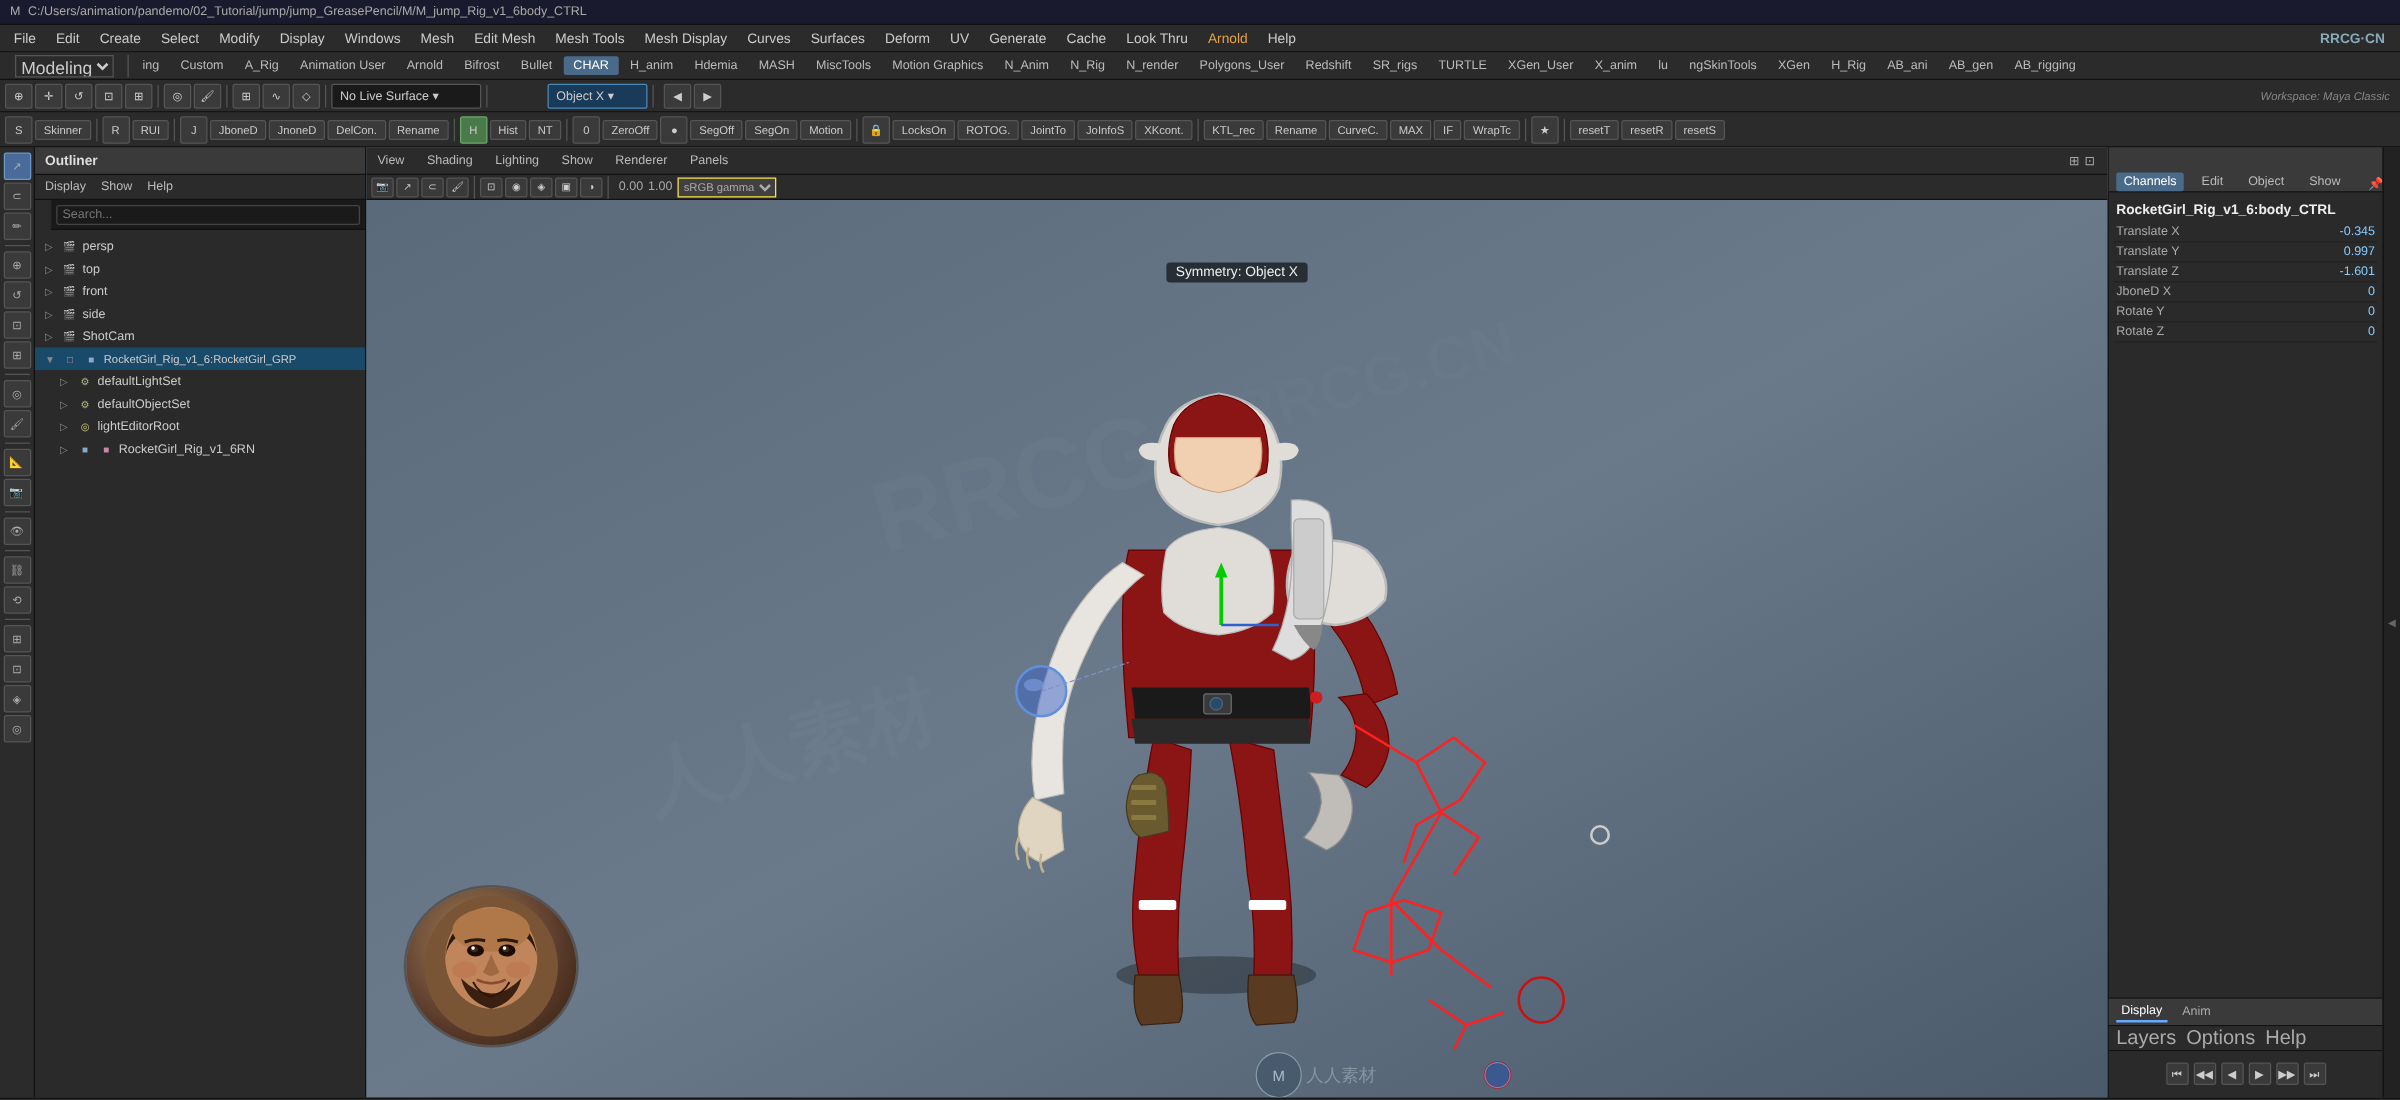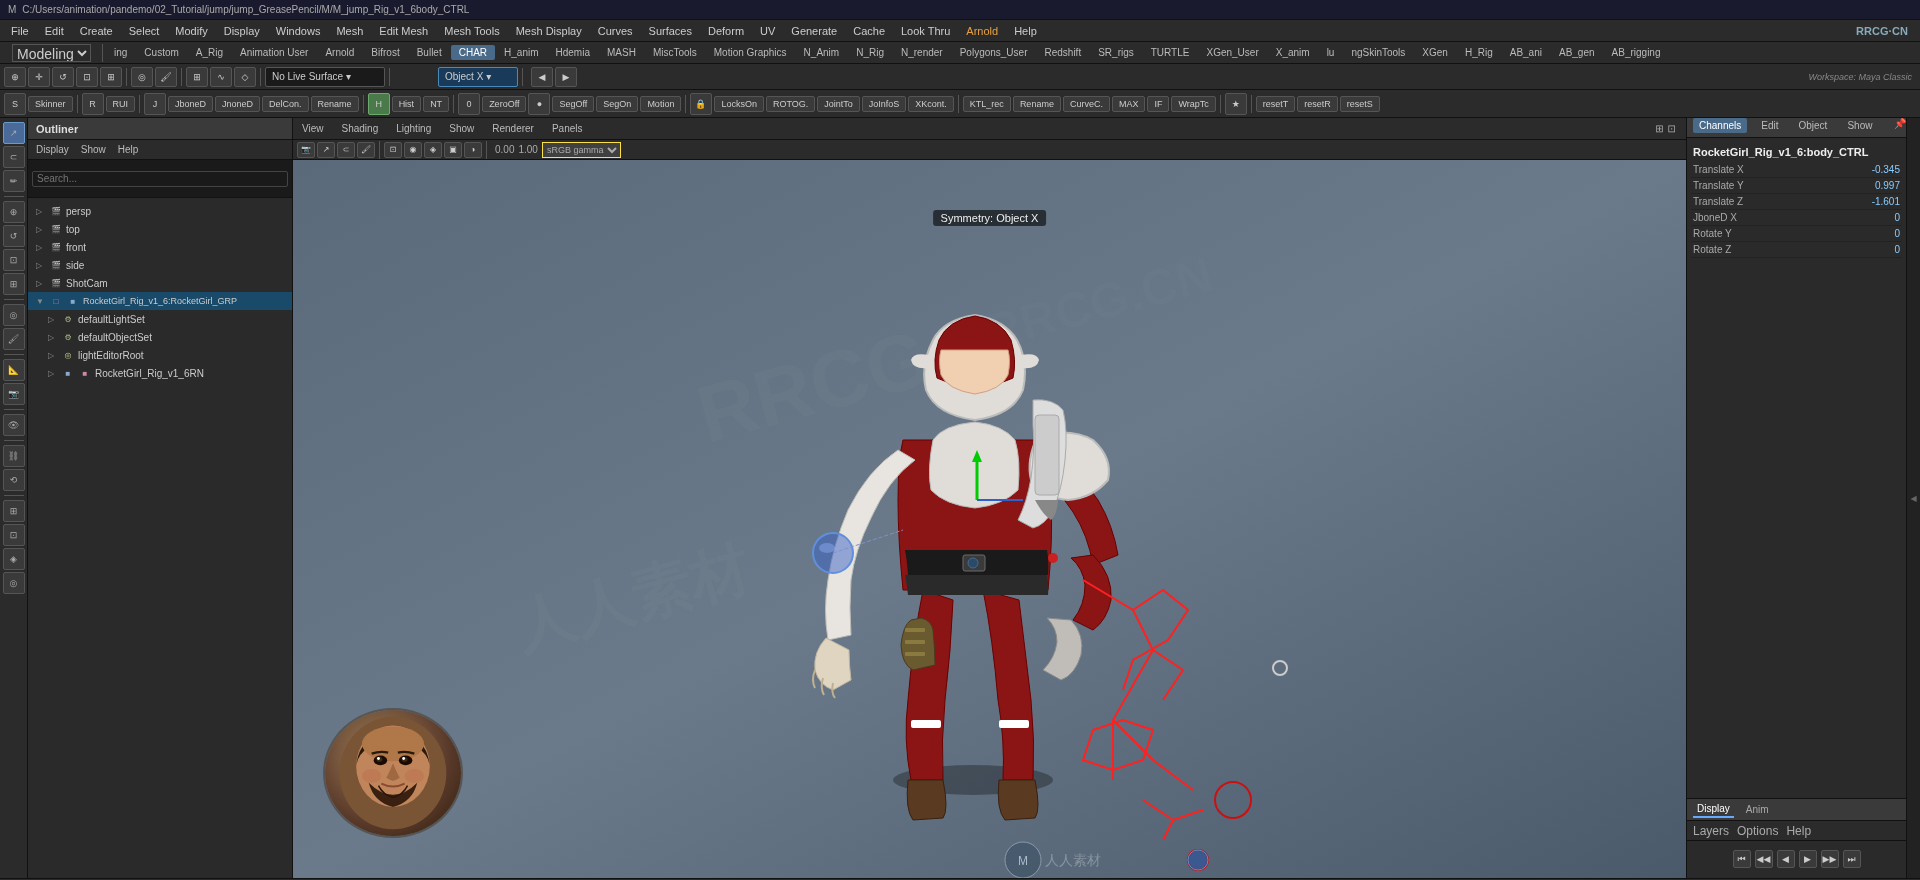--- a/index.html
+++ b/index.html
@@ -195,26 +195,27 @@
       height: 20px;
       background: #2b2b2b;
       border-bottom: 1px solid #111;
       display: flex;
       align-items: center;
       padding: 0 4px;
       gap: 4px;
     }
     .out-menu { font-size: 10px; color: #bbb; cursor: pointer; padding: 0 4px; }
     #search-bar {
-      height: 38px;
+      height: 24px;
       background: #1a1a1a;
       border-bottom: 1px solid #111;
       display: flex;
       align-items: center;
       padding: 0 4px;
+      margin-left: 13px;
     }
     #search-input {
       width: 100%;
       background: #1a1a1a;
       border: 1px solid #444;
       border-radius: 2px;
       height: 16px;
       padding: 0 4px;
       font-size: 10px;
       color: #aaa;
@@ -315,25 +316,25 @@
 
     
     #right-panel {
       width: 220px;
       background: #2a2a2a;
       border-left: 1px solid #111;
       display: flex;
       flex-direction: column;
     }
     #right-panel-header {
-      height: 20px;
+      height: 36px;
       background: #3a3a3a;
       border-bottom: 1px solid #111;
       display: flex;
-      align-items: flex-start;
+      align-items: flex-end;
       padding: 0 6px;
       gap: 8px;
       font-size: 10px;
       color: #bbb;
     }
     .rph-tab {
       padding: 2px 6px;
       cursor: pointer;
       border-radius: 2px;
       font-size: 10px;
@@ -383,21 +384,21 @@
     .rb-tab.active { color: #fff; border-bottom: 2px solid #6af; }
     #right-bottom-menu {
       height: 20px;
       background: #2b2b2b;
       display: flex;
       align-items: center;
       padding: 0 6px;
       gap: 8px;
       border-bottom: 1px solid #111;
     }
-    .rbm { font-size: 12px; color: #aaa; cursor: pointer; }
+    .rbm { font-size: 16px; color: #aaa; cursor: pointer; }
     #anim-controls {
       height: 36px;
       background: #2a2a2a;
       display: flex;
       align-items: center;
       justify-content: center;
       gap: 4px;
       padding: 0 6px;
     }
     .anim-btn {

